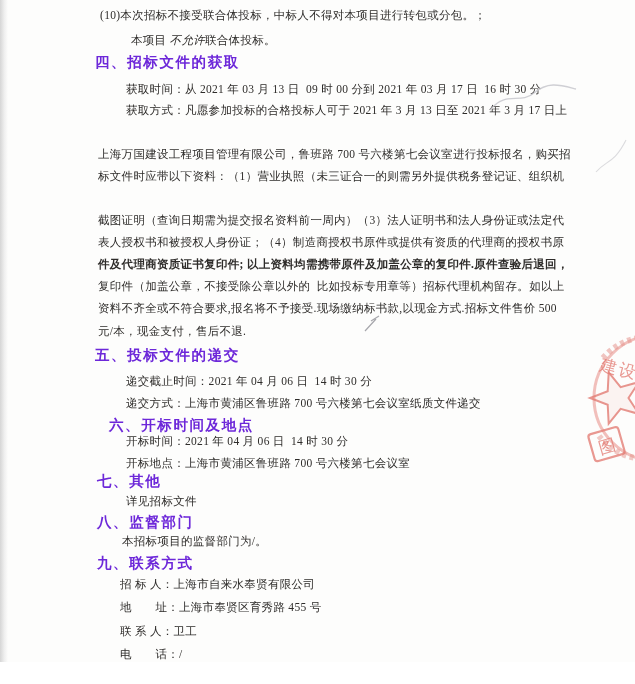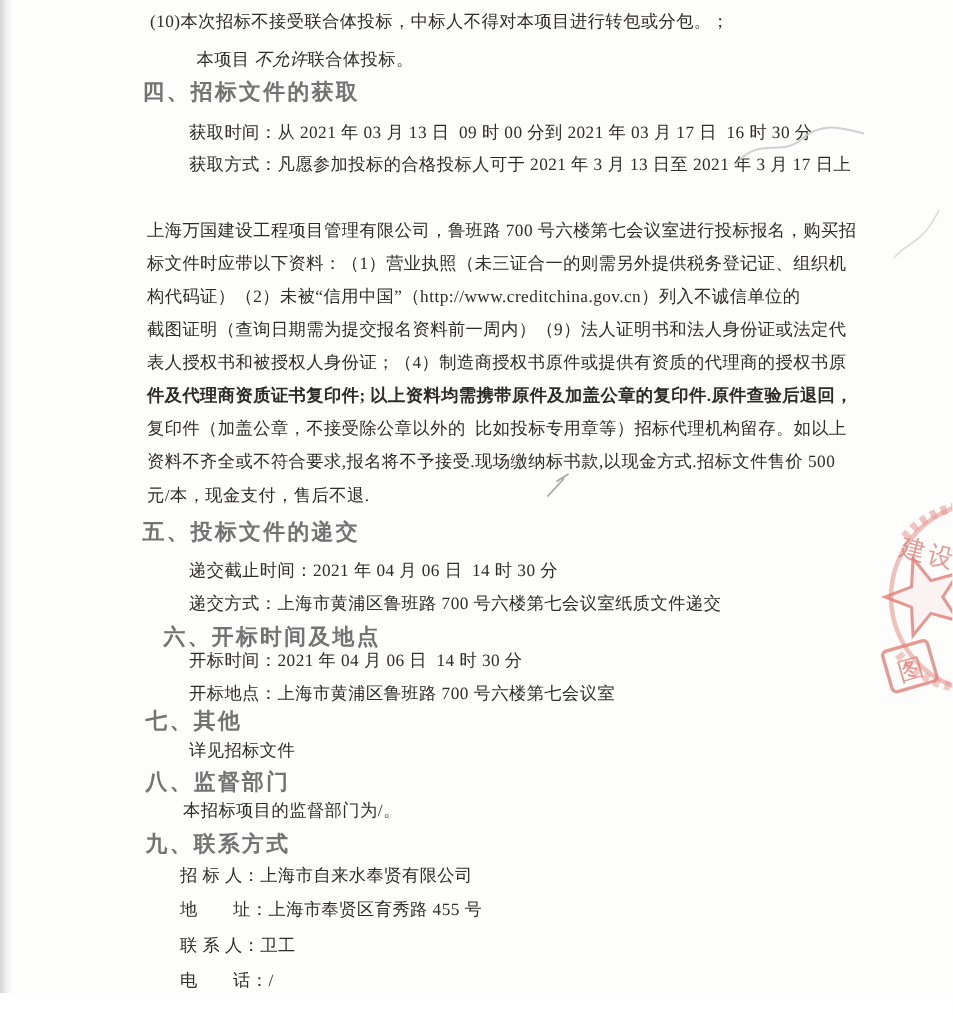--- a/index.html
+++ b/index.html
@@ -14,21 +14,21 @@
     background:linear-gradient(90deg,#cccccc 0%,#ececec 55%,rgba(255,255,255,0) 100%);
     opacity:.8;
   }
   .line{
     position:absolute;white-space:pre;
     font-size:11.5px;letter-spacing:.3px;line-height:15px;
   }
   .heading{
     position:absolute;white-space:pre;
     font-size:14.5px;font-weight:700;letter-spacing:1.6px;line-height:18px;
-    color:#737373;
+    color:#6d28d9;
   }
   .em-italic{font-style:italic;}
   .contact-label{white-space:pre;}
   .contact-value{white-space:pre;}
   .stamp{position:absolute;left:577px;top:324px;width:120px;height:152px;}
   .scratch{position:absolute;}
 </style>
 </head>
 <body>
 
@@ -36,22 +36,21 @@
   <div class="scan-edge"></div>
 
   <div class="line" style="left:100px;top:8px;">(10)本次招标不接受联合体投标，中标人不得对本项目进行转包或分包。；</div>
   <div class="line" style="left:131px;top:33px;"><span>本项目</span> <span class="em-italic">不允许</span><span>联合体投标。</span></div>
 
   <div class="heading" style="left:95px;top:53px;">四、招标文件的获取</div>
   <div class="line" style="left:126px;top:82px;">获取时间：从 2021 年 03 月 13 日  09 时 00 分到 2021 年 03 月 17 日  16 时 30 分</div>
   <div class="line" style="left:126px;top:103px;">获取方式：凡愿参加投标的合格投标人可于 2021 年 3 月 13 日至 2021 年 3 月 17 日上</div>
   <div class="line" style="left:98px;top:147px;">上海万国建设工程项目管理有限公司，鲁班路 700 号六楼第七会议室进行投标报名，购买招</div>
   <div class="line" style="left:98px;top:169px;">标文件时应带以下资料：（1）营业执照（未三证合一的则需另外提供税务登记证、组织机</div>
-  <div class="line" style="left:98px;top:191px;">构代码证）（2）未被“信用中国”（http://www.creditchina.gov.cn）列入不诚信单位的</div>
-  <div class="line" style="left:98px;top:213px;">截图证明（查询日期需为提交报名资料前一周内）（9）法人证明书和法人身份证或法定代</div>
+  <div class="line" style="left:98px;top:213px;">截图证明（查询日期需为提交报名资料前一周内）（3）法人证明书和法人身份证或法定代</div>
   <div class="line" style="left:98px;top:235px;">表人授权书和被授权人身份证；（4）制造商授权书原件或提供有资质的代理商的授权书原</div>
   <div class="line" style="left:98px;top:257px;font-weight:bold;">件及代理商资质证书复印件; 以上资料均需携带原件及加盖公章的复印件.原件查验后退回，</div>
   <div class="line" style="left:98px;top:279px;">复印件（加盖公章，不接受除公章以外的  比如投标专用章等）招标代理机构留存。如以上</div>
   <div class="line" style="left:98px;top:301px;">资料不齐全或不符合要求,报名将不予接受.现场缴纳标书款,以现金方式.招标文件售价 500</div>
   <div class="line" style="left:98px;top:324px;">元/本，现金支付，售后不退.</div>
 
   <div class="heading" style="left:95px;top:346px;">五、投标文件的递交</div>
   <div class="line" style="left:126px;top:374px;">递交截止时间：2021 年 04 月 06 日  14 时 30 分</div>
   <div class="line" style="left:126px;top:396px;">递交方式：上海市黄浦区鲁班路 700 号六楼第七会议室纸质文件递交</div>
 

